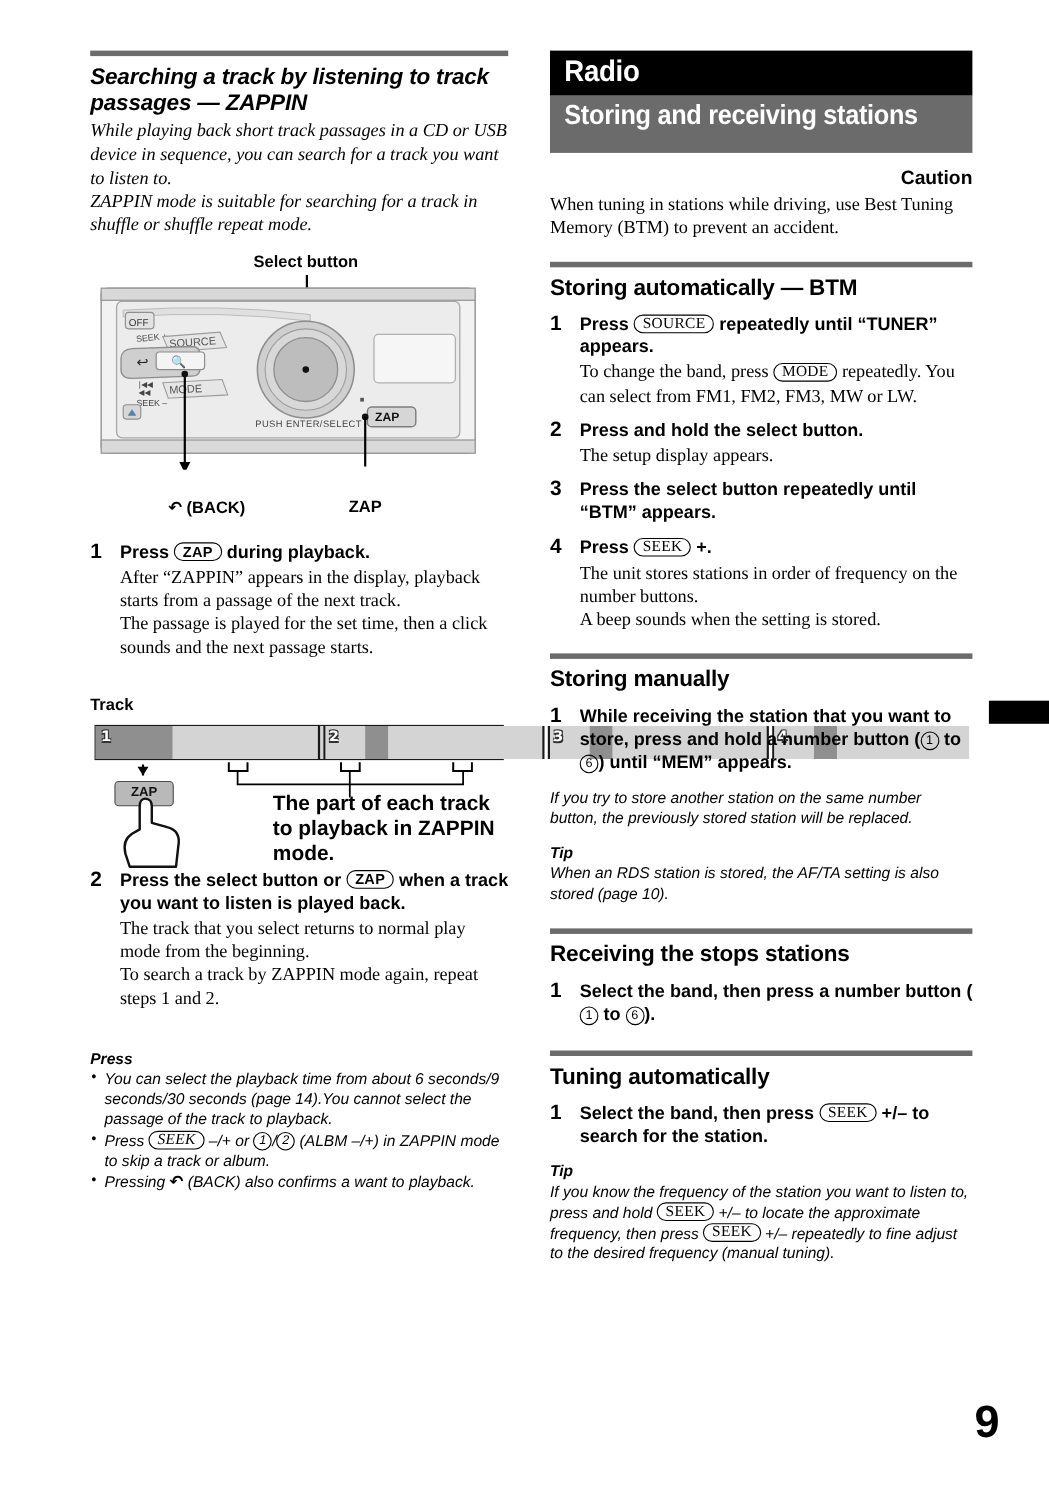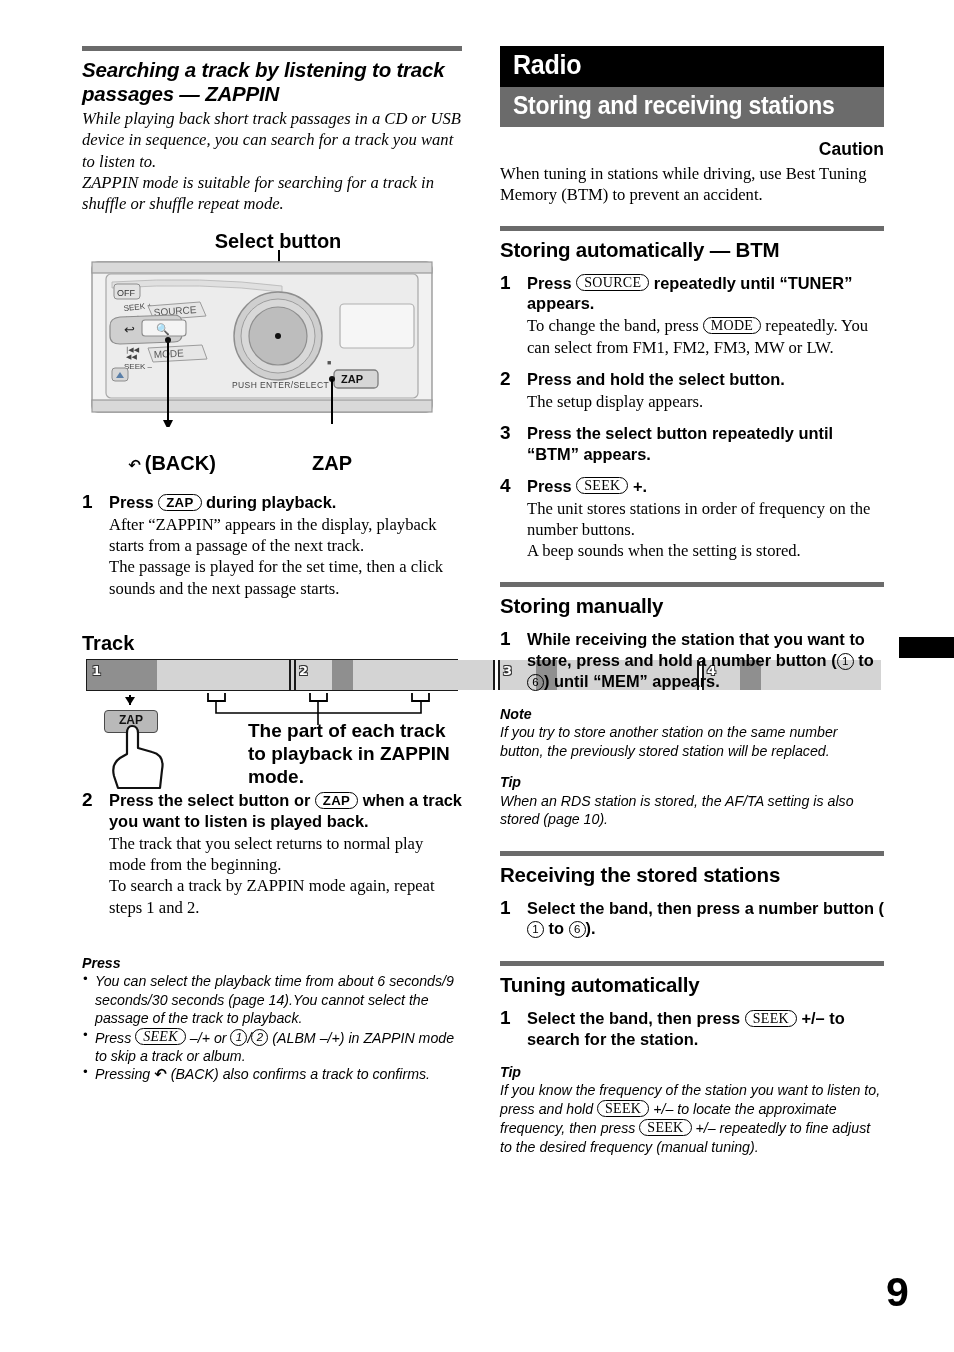--- a/index.html
+++ b/index.html
@@ -72,31 +72,31 @@
   .noteblk li{position:relative;padding-left:13px;margin:0;}
   .noteblk li:before{content:"\2022";position:absolute;left:1px;top:-1px;font-size:13px;}
 
   
   .banner-black{background:#000;color:#fff;padding:6px 13px 8px 13px;}
   .banner-black .t{
     font-family:"Liberation Sans", sans-serif;
     font-weight:bold;font-size:27px;line-height:1;letter-spacing:-.3px;
     transform:scaleX(.93);transform-origin:left center;display:inline-block;
   }
-  .banner-gray{background:#6b6b6b;color:#fff;padding:6px 13px 9px 13px;}
+  .banner-gray{background:#6b6b6b;color:#fff;padding:6px 13px 21px 13px;}
   .banner-gray .t{
     font-family:"Liberation Sans", sans-serif;
     font-weight:bold;font-size:25px;line-height:1;letter-spacing:-.3px;
     transform:scaleX(.92);transform-origin:left center;display:inline-block;
   }
 
   
   .fig-label{
     font-family:"Liberation Sans", sans-serif;
-    font-weight:bold;font-size:20px;text-align:center;
+    font-weight:bold;font-size:15px;text-align:center;
   }
 
   
   #unit-fig{position:absolute;left:82px;top:230px;width:380px;height:245px;}
   .leadline{position:absolute;background:#000;}
 
   
   #track-fig{position:absolute;left:82px;top:632px;width:380px;height:145px;}
   #track-bar{position:absolute;left:4px;top:27px;width:372px;height:32px;
              border:1.6px solid #1a1a1a;box-sizing:border-box;background:#d4d4d4;}
@@ -196,21 +196,21 @@
       <circle cx="250" cy="127" r="3" fill="#111"></circle>
       <text x="245" y="113" font-family="Liberation Sans, sans-serif" font-size="7" fill="#555">■</text>
 
       <line x1="86" y1="88" x2="86" y2="172" stroke="#000" stroke-width="2"></line>
       <circle cx="86" cy="88" r="3" fill="#111"></circle>
       <line x1="250" y1="127" x2="250" y2="172" stroke="#000" stroke-width="2"></line>
 
       <path d="M86 178 L81 168 L91 168 Z" fill="#000"></path>
     </svg>
 
-    <div style="position:absolute;left:20px;top:222px;width:140px;text-align:center;">
+    <div style="position:absolute;left:36px;top:222px;width:140px;text-align:center;">
       <span class="backglyph">↶</span>
       <span class="fig-label" style="display:inline;">(BACK)</span>
     </div>
     <div class="fig-label" style="position:absolute;left:210px;top:222px;width:80px;">ZAP</div>
   </div>
 
   <div style="position:absolute;left:82px;top:492px;width:380px;">
     <div class="step" style="margin-top:0;">
       <span class="num">1</span>
       <p class="lead"><span>Press </span><span class="key">ZAP</span><span> during playback.</span></p>
@@ -281,21 +281,21 @@
       <p class="det" style="white-space:pre-line;">The track that you select returns to normal play mode from the beginning.
 To search a track by ZAPPIN mode again, repeat steps 1 and 2.</p>
     </div>
   </div>
 
   <div class="noteblk" style="position:absolute;left:82px;top:941px;width:382px;">
     <span class="hd">Press</span>
     <ul>
       <li>You can select the playback time from about 6 seconds/9 seconds/30 seconds (page 14).You cannot select the passage of the track to playback.</li>
       <li><span>Press </span><span class="key serifkey">SEEK</span><span> –/+ or </span><span class="numkey">1</span><span>/</span><span class="numkey">2</span><span> (ALBM –/+) in ZAPPIN mode to skip a track or album.</span></li>
-      <li><span>Pressing </span><span class="backglyph">↶</span><span> (BACK) also confirms a track to confirms.</span></li>
+      <li><span>Pressing </span><span class="backglyph">↶</span><span> (BACK) also confirms a want to playback.</span></li>
     </ul>
   </div>
 
   <div class="col-right">
 
     <div class="banner-black">
       <span class="t">Radio</span>
     </div>
     <div class="banner-gray">
       <span class="t">Storing and receiving stations</span>
@@ -336,32 +336,31 @@
     <div style="margin-top:21px;">
       <div class="hrule"></div>
       <h2 class="sec">Storing manually</h2>
 
       <div class="step">
         <span class="num">1</span>
         <p class="lead"><span>While receiving the station that you want to store, press and hold a number button (</span><span class="numkey">1</span><span> to </span><span class="numkey">6</span><span>) until “MEM” appears.</span></p>
       </div>
 
       <div class="noteblk">
-        <span class="hd">Note</span>
         <span>If you try to store another station on the same number button, the previously stored station will be replaced.</span>
       </div>
       <div class="noteblk">
         <span class="hd">Tip</span>
         <span>When an RDS station is stored, the AF/TA setting is also stored (page 10).</span>
       </div>
     </div>
 
     <div style="margin-top:22px;">
       <div class="hrule"></div>
-      <h2 class="sec">Receiving the stored stations</h2>
+      <h2 class="sec">Receiving the stops stations</h2>
 
       <div class="step">
         <span class="num">1</span>
         <p class="lead"><span>Select the band, then press a number button (</span><span class="numkey">1</span><span> to </span><span class="numkey">6</span><span>).</span></p>
       </div>
     </div>
 
     <div style="margin-top:22px;">
       <div class="hrule"></div>
       <h2 class="sec">Tuning automatically</h2>

